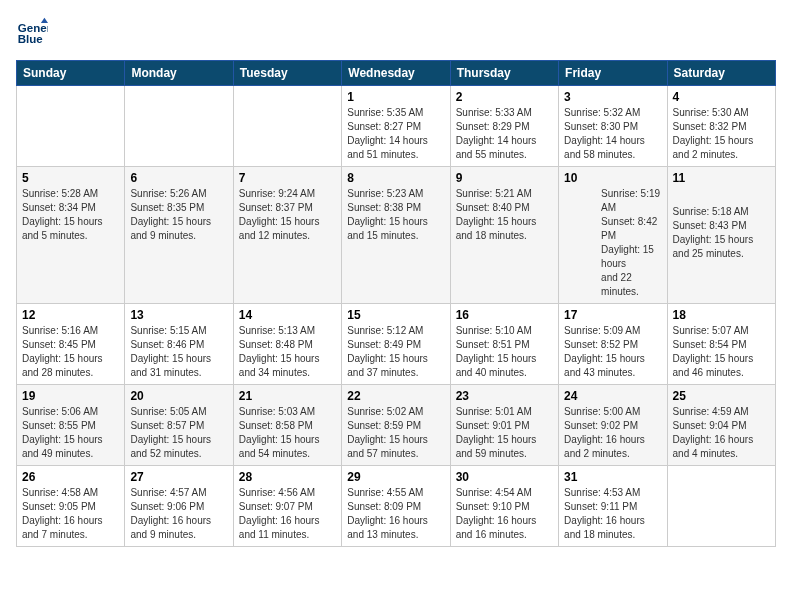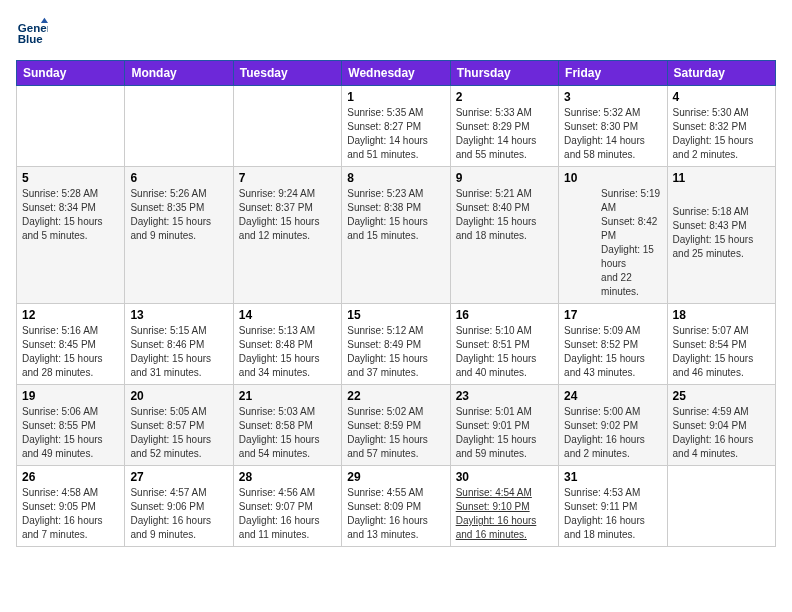--- a/index.html
+++ b/index.html
@@ -37,21 +37,21 @@
     .location {
       font-size: 14px;
       color: #444;
     }
     .calendar {
       width: 100%;
       border-collapse: collapse;
       font-size: 10.5px;
     }
     .calendar th {
-      background: #6d28d9;
+      background: #0c4a6e;
       color: #fff;
       text-align: left;
       padding: 5px 6px;
       font-size: 12px;
       font-weight: bold;
       border: 1px solid #2255a4;
     }
     .calendar td {
       border: 1px solid #ccc;
       vertical-align: top;
@@ -322,21 +322,21 @@
         </td>
         <td>
           <div class="day-number">29</div>
           <div class="day-info" style="white-space: pre-line;">Sunrise: 4:55 AM
 Sunset: 8:09 PM
 Daylight: 16 hours
 and 13 minutes.</div>
         </td>
         <td>
           <div class="day-number">30</div>
-          <div class="day-info" style="white-space: pre-line; text-decoration: underline;">Sunrise: 4:54 AM
+          <div class="day-info" style="white-space: pre-line;">Sunrise: 4:54 AM
 Sunset: 9:10 PM
 Daylight: 16 hours
 and 16 minutes.</div>
         </td>
         <td>
           <div class="day-number">31</div>
           <div class="day-info" style="white-space: pre-line;">Sunrise: 4:53 AM
 Sunset: 9:11 PM
 Daylight: 16 hours
 and 18 minutes.</div>

